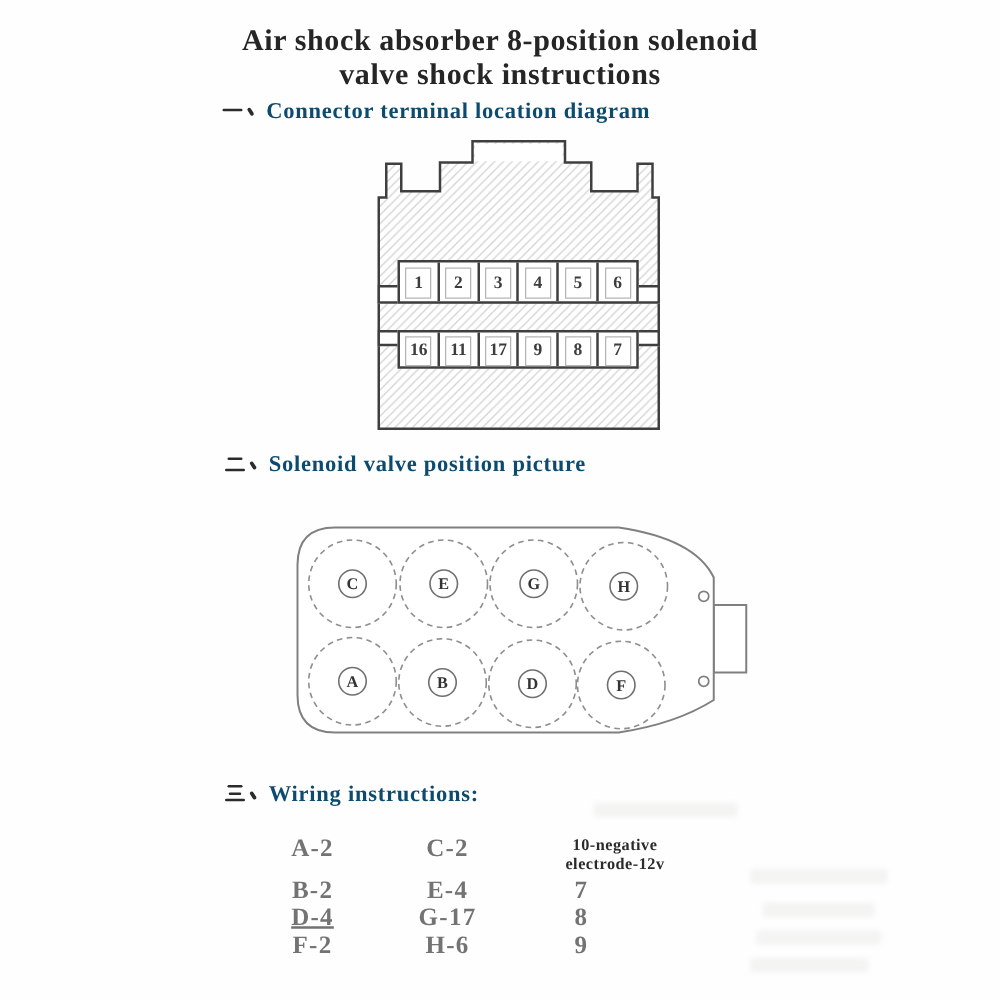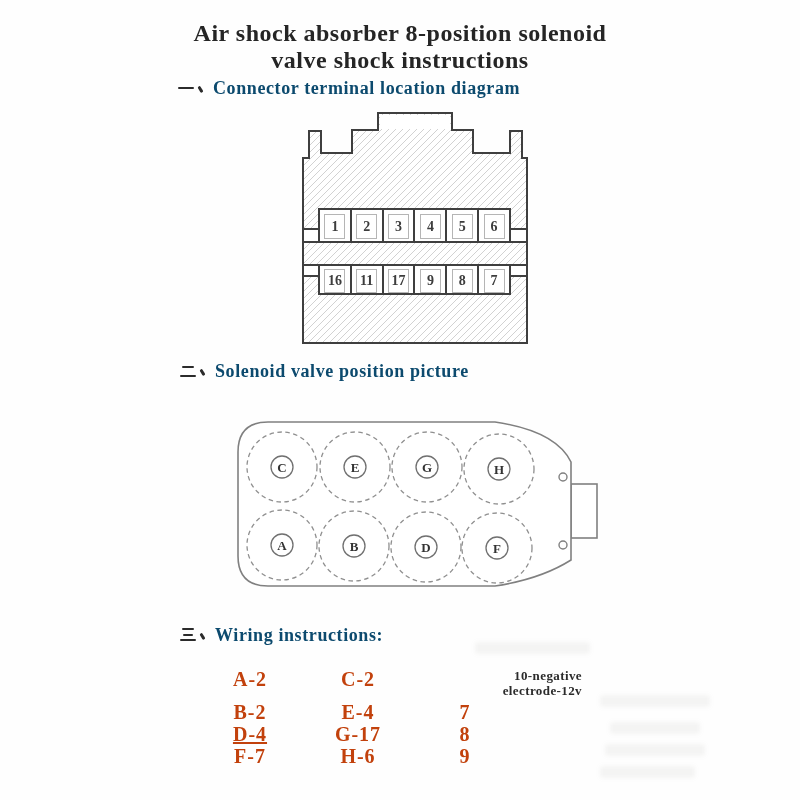--- a/index.html
+++ b/index.html
@@ -28,22 +28,22 @@
   .band{box-sizing:border-box;background:#fff;border:2px solid #3f3f3f;}
   .cellrow{box-sizing:border-box;background:#fff;border:2px solid #3f3f3f;display:flex;}
   .cell{flex:1;position:relative;}
   .cell + .cell{border-left:2px solid #3f3f3f;}
   .pinbox{box-sizing:border-box;border:1.3px solid #b5b5b5;display:flex;align-items:center;
     justify-content:center;font-size:14px;font-weight:600;color:#3d3d3d;}
   .rowT .pinbox{width:21px;height:25px;margin:4px auto 0;}
   .rowB .pinbox{width:21px;height:24px;margin:3px auto 0;}
   
   .wcell{width:90px;text-align:center;font-size:20px;font-weight:600;letter-spacing:1px;
-    line-height:22px;color:#c2410c;}
-  .wsmall{width:180px;text-align:right;font-size:13px;font-weight:600;letter-spacing:.4px;
+    line-height:22px;color:#737373;}
+  .wsmall{width:180px;text-align:center;font-size:13px;font-weight:600;letter-spacing:.4px;
     line-height:14px;color:#2b2b2b;}
   
   .ghost{background:rgba(125,128,120,.08);filter:blur(2px);border-radius:3px;}
   svg{display:block;}
 </style>
 </head>
 <body>
 
 <div class="page">
 
@@ -155,21 +155,21 @@
     </g>
   </svg>
 
   <div class="abs heading h3">
     <span class="cjk n3"><i class="b1"></i><i class="b2"></i><i class="b3"></i></span><span class="dun"><i></i></span><span>Wiring instructions:</span>
   </div>
 
   <div class="abs wcell" style="left:205px;top:668px;">A-2</div>
   <div class="abs wcell" style="left:205px;top:701px;">B-2</div>
   <div class="abs wcell" style="left:205px;top:723px;text-decoration:underline;">D-4</div>
-  <div class="abs wcell" style="left:205px;top:745px;">F-7</div>
+  <div class="abs wcell" style="left:205px;top:745px;">F-2</div>
 
   <div class="abs wcell" style="left:313px;top:668px;">C-2</div>
   <div class="abs wcell" style="left:313px;top:701px;">E-4</div>
   <div class="abs wcell" style="left:313px;top:723px;">G-17</div>
   <div class="abs wcell" style="left:313px;top:745px;">H-6</div>
 
   <div class="abs wsmall" style="left:402px;top:669px;">10-negative</div>
   <div class="abs wsmall" style="left:402px;top:684px;">electrode-12v</div>
   <div class="abs wcell" style="left:420px;top:701px;">7</div>
   <div class="abs wcell" style="left:420px;top:723px;">8</div>

